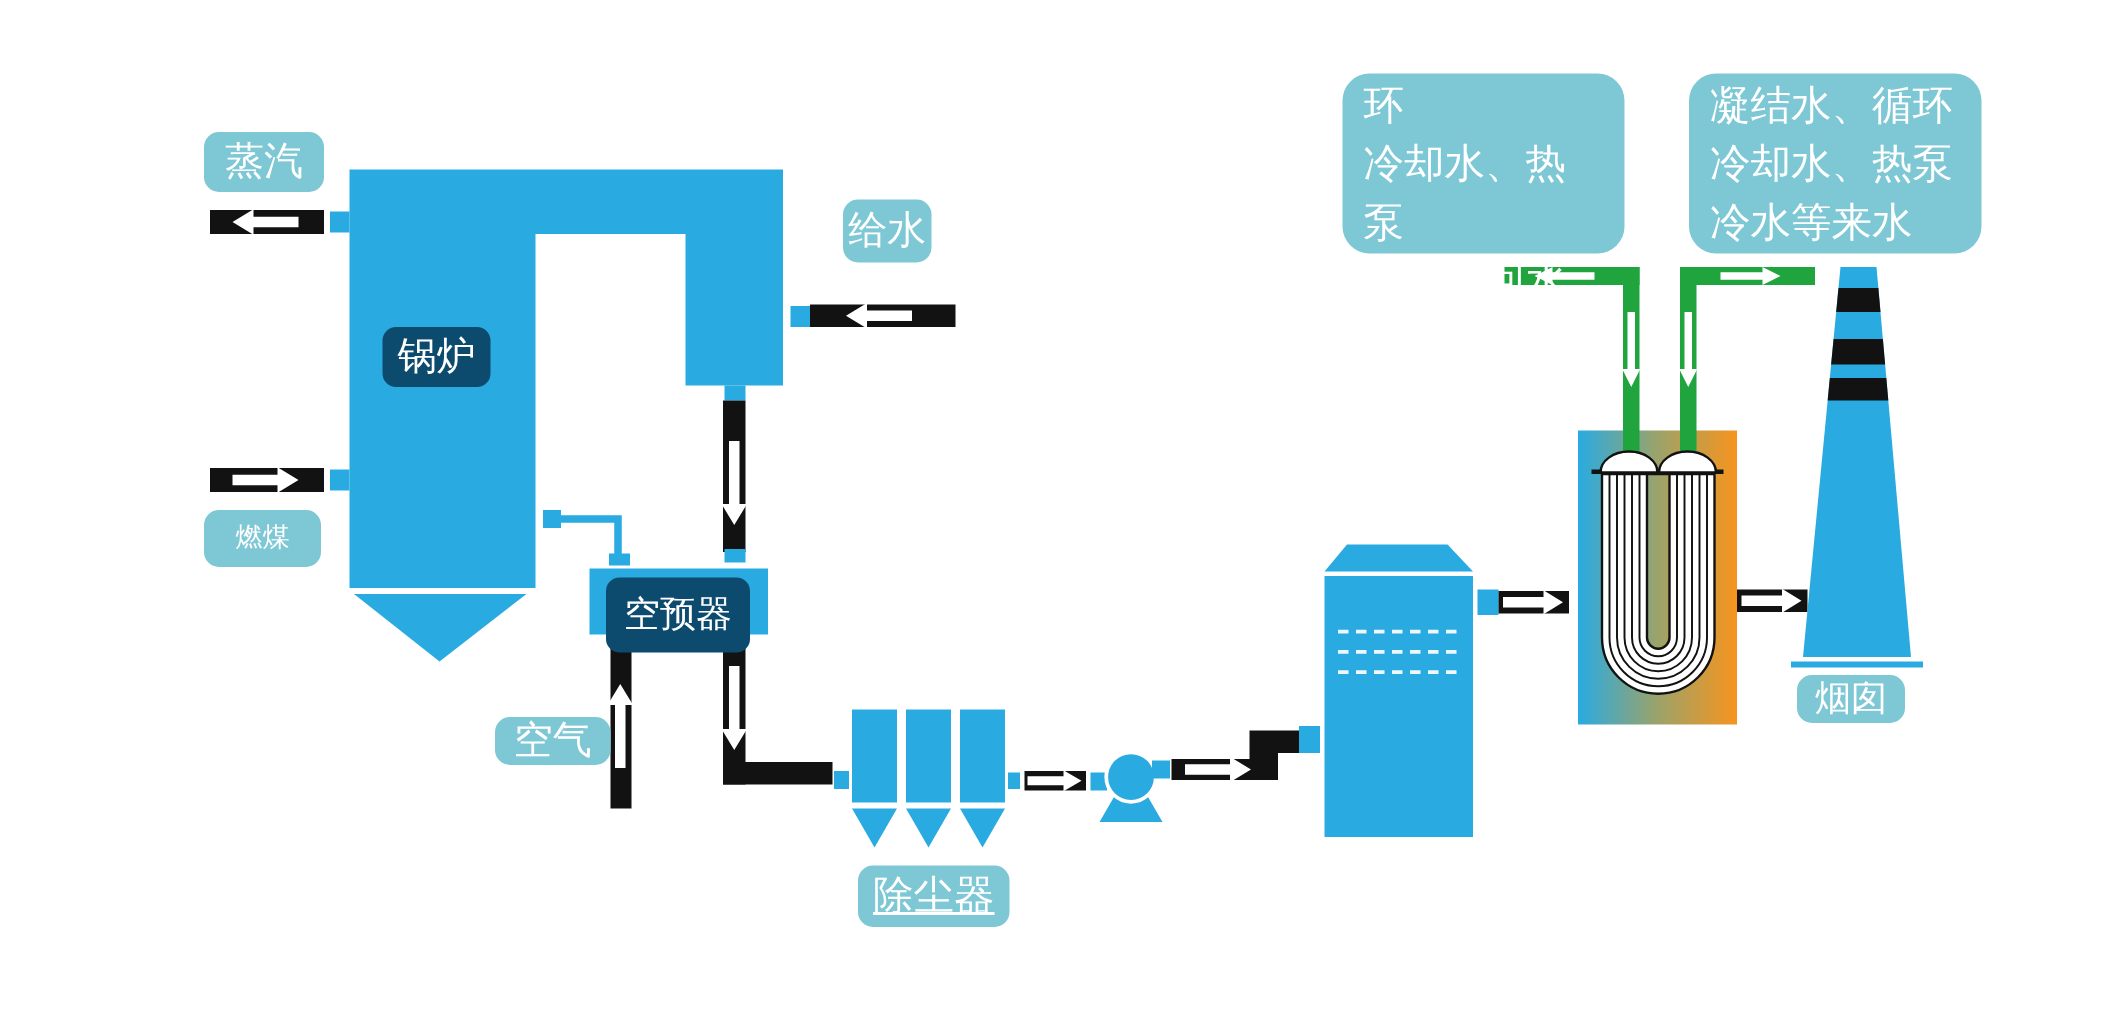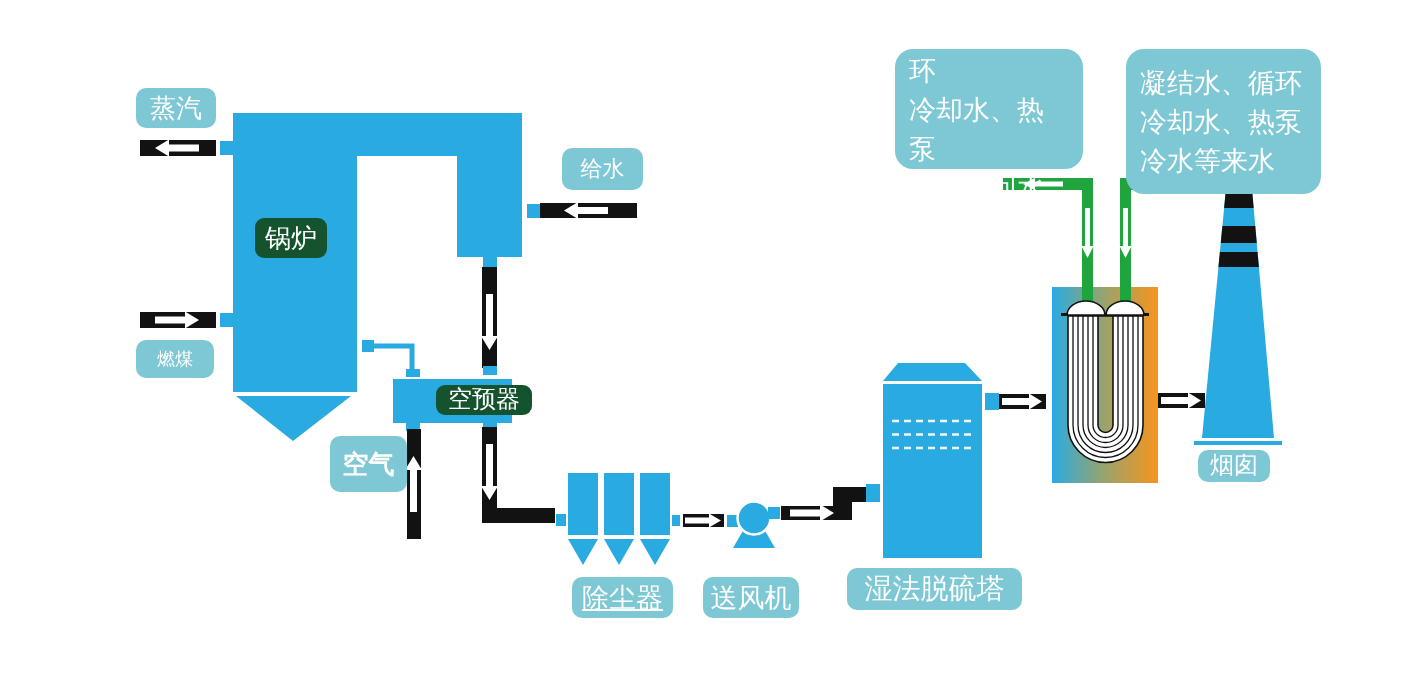--- a/index.html
+++ b/index.html
@@ -4,21 +4,21 @@
 <style>
   html,body{margin:0;padding:0;background:#fff;}
   #stage{position:relative;width:1401px;height:686px;background:#ffffff;overflow:hidden;
          font-family:"DejaVu Sans","Liberation Sans",sans-serif;}
   #stage svg{position:absolute;left:0;top:0;}
   .lbl{position:absolute;background:#7EC8D5;color:#ffffff;border-radius:10px;
        display:flex;align-items:center;justify-content:center;text-align:center;
        white-space:pre-line;line-height:1.32;user-select:none;}
   .lbl.big{border-radius:18px;justify-content:flex-start;text-align:left;
            padding:6px 14px;line-height:39px;box-sizing:border-box;}
-  .lbl.onblue{background:#14532d;border-radius:9px;}
+  .lbl.onblue{background:#0c4a6e;border-radius:9px;}
 </style>
 </head>
 <body>
 
 <div id="stage">
 
 <svg width="1401" height="686" viewBox="0 0 1401 686">
   <defs>
     <linearGradient id="hx" x1="0" y1="0" x2="1" y2="0">
       <stop offset="0" stop-color="#29ABE2"></stop>
@@ -140,36 +140,34 @@
   </g>
   <rect x="1194" y="441" width="88" height="4" fill="#29ABE2"></rect>
 </svg>
 
 <div class="lbl" style="left:136px;top:88px;width:80px;height:40px;font-size:26px;">蒸汽</div>
 
 <div class="lbl onblue" style="left:255px;top:218px;width:72px;height:40px;font-size:26px;">锅炉</div>
 
 <div class="lbl" style="left:136px;top:340px;width:78px;height:38px;font-size:18px;">燃煤</div>
 
-<div class="lbl" style="left:562px;top:148px;width:81px;height:42px;font-size:22px;">给水</div>
+<div class="lbl" style="left:562px;top:133px;width:59px;height:42px;font-size:26px;">给水</div>
 
-<div class="lbl onblue" style="left:404px;top:385px;width:96px;height:30px;font-size:24px;margin-left:32px;">空预器</div>
+<div class="lbl onblue" style="left:404px;top:385px;width:96px;height:50px;font-size:24px;">空预器</div>
 
-<div class="lbl" style="left:330px;top:436px;width:77px;height:56px;font-size:26px;font-weight:bold;">空气</div>
+<div class="lbl" style="left:330px;top:478px;width:77px;height:32px;font-size:26px;">空气</div>
 
 <div class="lbl" style="left:572px;top:577px;width:101px;height:41px;font-size:27px;text-decoration:underline;">除尘器</div>
 
-<div class="lbl" style="left:703px;top:577px;width:96px;height:41px;font-size:27px;">送风机</div>
 
-<div class="lbl" style="left:847px;top:568px;width:175px;height:42px;font-size:28px;">湿法脱硫塔</div>
 
 
 <div class="lbl" style="left:1198px;top:450px;width:72px;height:32px;font-size:24px;">烟囱</div>
 
 <div class="lbl big" style="left:895px;top:49px;width:188px;height:120px;font-size:27px;">凝结水、循环
 冷却水、热泵
 冷水等回水</div>
 
-<div class="lbl big" style="left:1126px;top:49px;width:195px;height:145px;font-size:27px;">凝结水、循环
+<div class="lbl big" style="left:1126px;top:49px;width:195px;height:120px;font-size:27px;">凝结水、循环
 冷却水、热泵
 冷水等来水</div>
 
 </div>
 
 </body></html>

